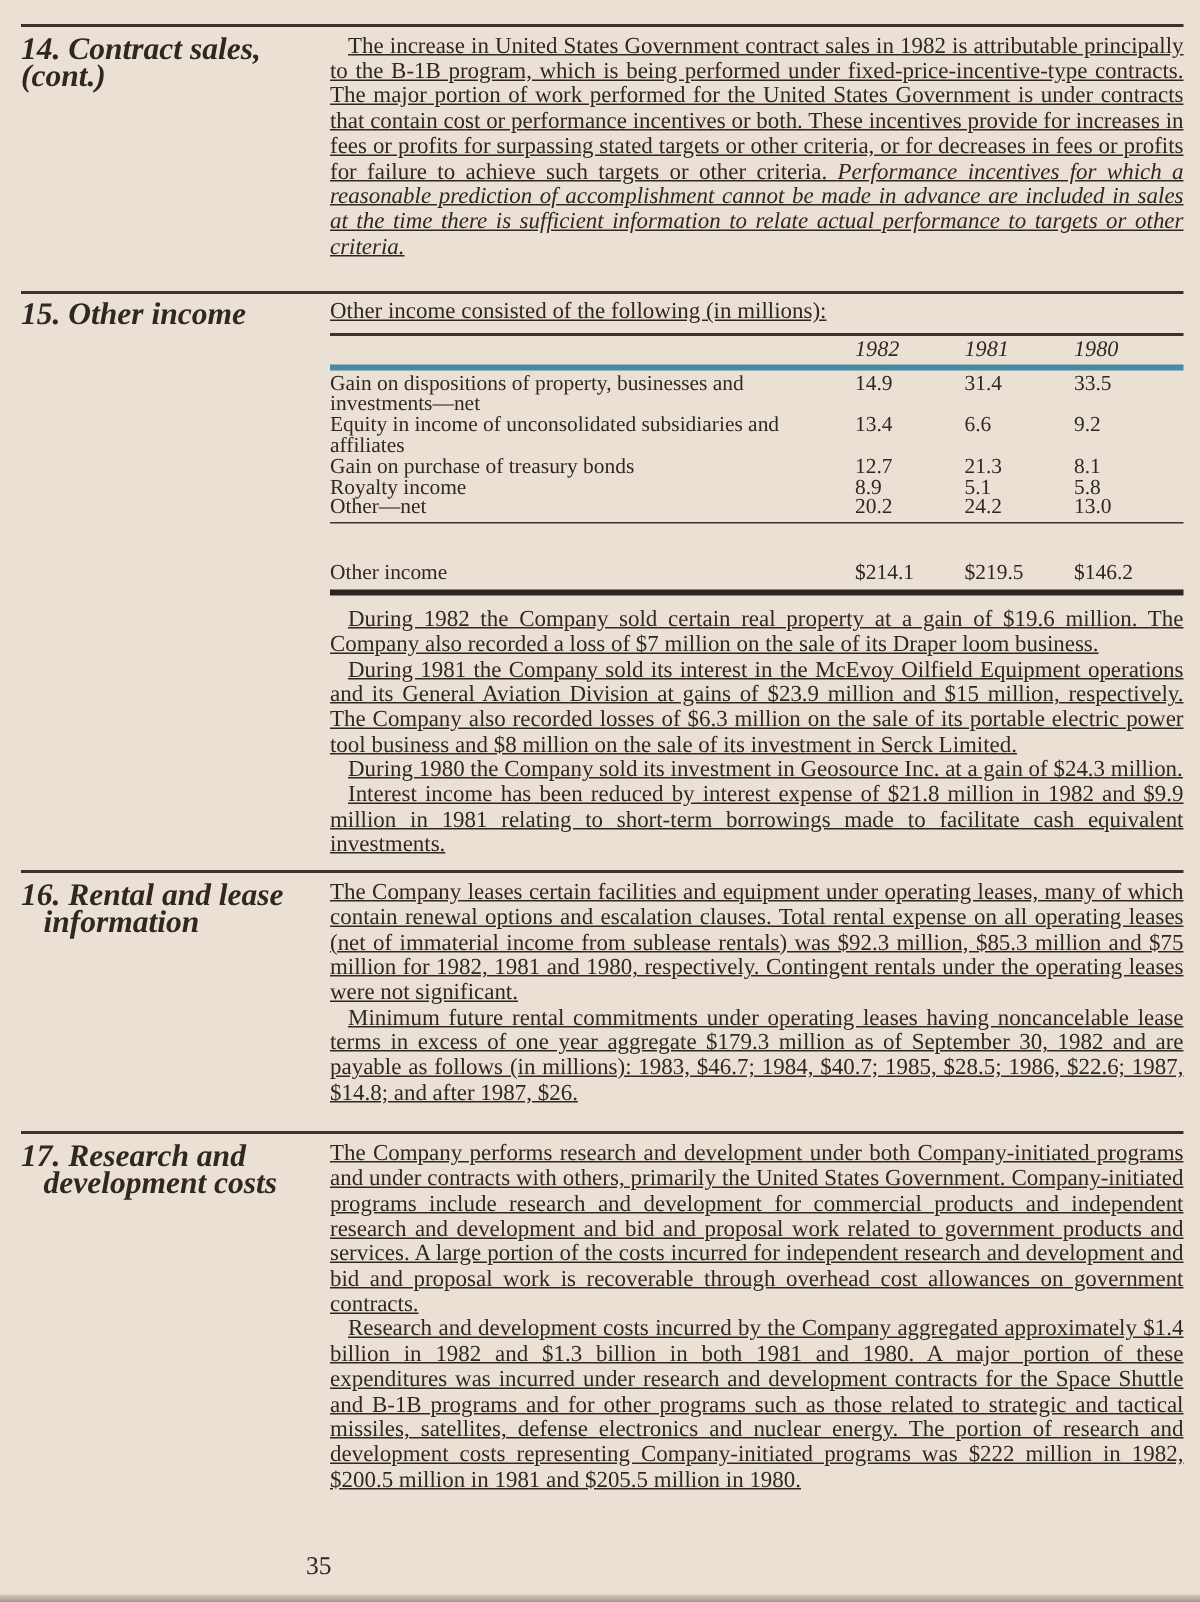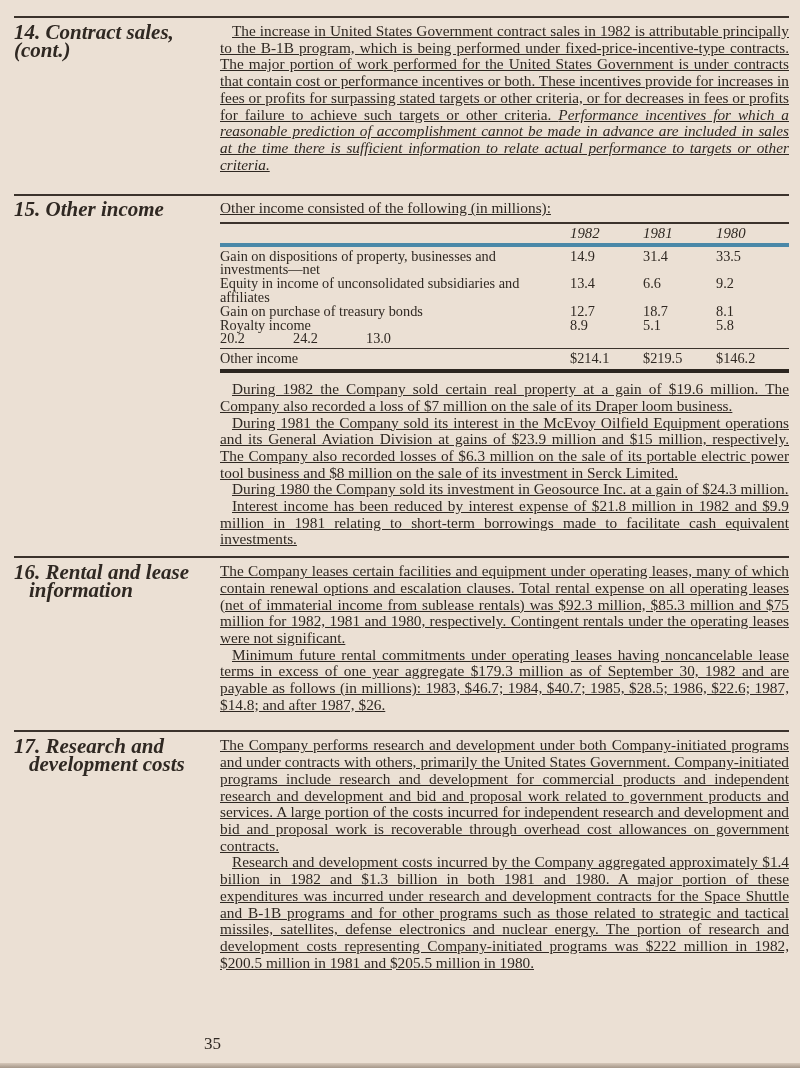--- a/index.html
+++ b/index.html
@@ -73,21 +73,21 @@
   .trow-total {
     display: flex;
     border-top: 1px solid #3b332c;
     border-bottom: 4.5px solid #2c2620;
     margin-top: 2px;
     padding: 2px 0 3px;
     font-size: 14.3px;
     line-height: 15px;
     align-items: baseline;
   }
-  .trow-total .rlabel { flex: 1; }
+  .trow-total .rlabel { flex: 1; margin-top: 24px; }
   .pageno {
     position: absolute;
     left: 204px; top: 1034px;
     font-size: 17px;
     line-height: 20px;
   }
   .bottom-edge {
     position: absolute;
     left: 0; right: 0; bottom: 0;
     height: 5px;
@@ -133,30 +133,31 @@
           </div>
           <div class="trow">
             <div class="rlabel">Equity in income of unconsolidated subsidiaries and affiliates</div>
             <div class="yc">13.4</div>
             <div class="yc">6.6</div>
             <div class="yc">9.2</div>
           </div>
           <div class="trow">
             <div class="rlabel">Gain on purchase of treasury bonds</div>
             <div class="yc">12.7</div>
-            <div class="yc">18.7</div>
+            <div class="yc">21.3</div>
             <div class="yc">8.1</div>
           </div>
           <div class="trow">
             <div class="rlabel">Royalty income</div>
             <div class="yc">8.9</div>
             <div class="yc">5.1</div>
             <div class="yc">5.8</div>
           </div>
           <div class="trow">
+            <div class="rlabel">Other—net</div>
             <div class="yc">20.2</div>
             <div class="yc">24.2</div>
             <div class="yc">13.0</div>
           </div>
         </div>
 
         <div class="trow-total">
           <div class="rlabel">Other income</div>
           <div class="yc">$214.1</div>
           <div class="yc">$219.5</div>

